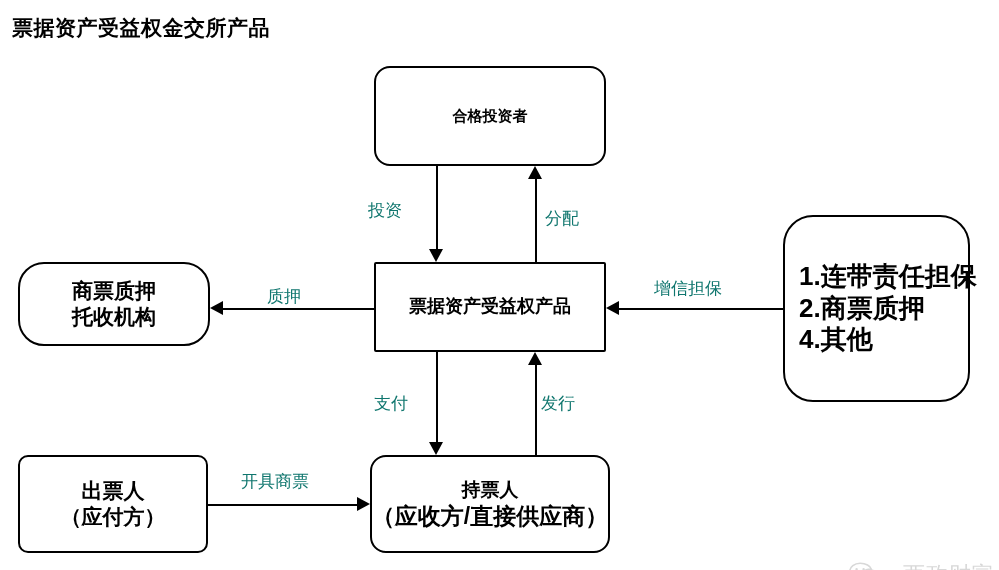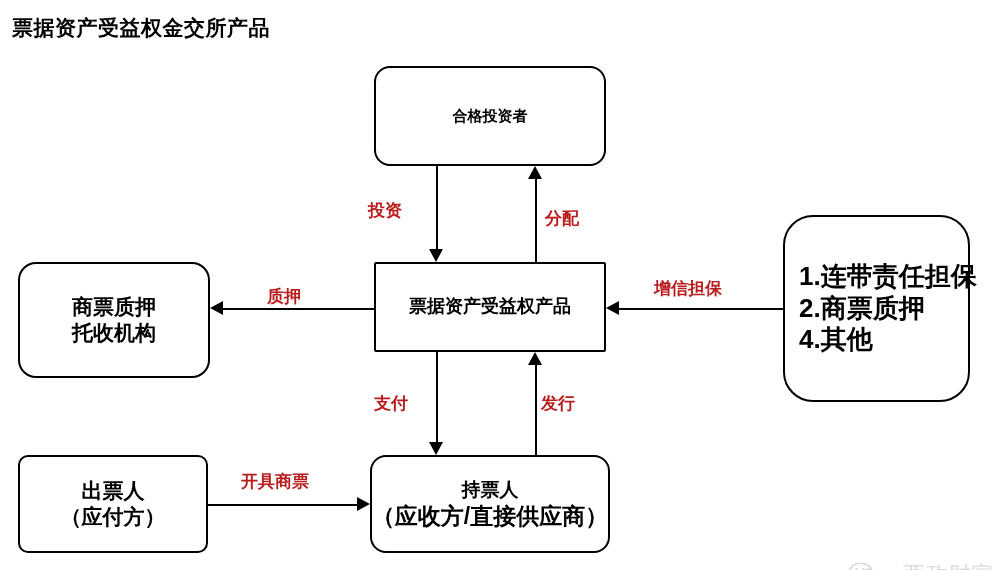--- a/index.html
+++ b/index.html
@@ -47,22 +47,22 @@
   
   #node-investor {
     left: 374px; top: 66px; width: 232px; height: 100px;
     border-radius: 16px; font-size: 15px;
   }
   #node-product {
     left: 374px; top: 262px; width: 232px; height: 90px;
     border-radius: 2px; font-size: 18px;
   }
   #node-pledge {
-    left: 18px; top: 262px; width: 192px; height: 116px;
-    border-radius: 18px; font-size: 21px;
+    left: 18px; top: 262px; width: 192px; height: 84px;
+    border-radius: 26px; font-size: 21px;
   }
   #node-credit {
     left: 783px; top: 215px; width: 187px; height: 187px;
     border-radius: 30px; font-size: 26px;
     align-items: flex-start; text-align: left;
     padding-left: 14px;
   }
   #node-drawer {
     left: 18px; top: 455px; width: 190px; height: 98px;
     border-radius: 10px; font-size: 21px;
@@ -104,22 +104,22 @@
     border-right: 13px solid #000000;
   }
   .arrow-right {
     border-top: 7px solid transparent;
     border-bottom: 7px solid transparent;
     border-left: 13px solid #000000;
   }
   .edge-label {
     position: absolute;
     font-size: 17px;
-    font-weight: bold;
-    color: #b91c1c;
+    font-weight: normal;
+    color: #0f766e;
     white-space: nowrap;
   }
 
   
   #watermark {
     position: absolute;
     left: 848px; top: 520px;
     display: flex;
     align-items: center;
     gap: 21px;

